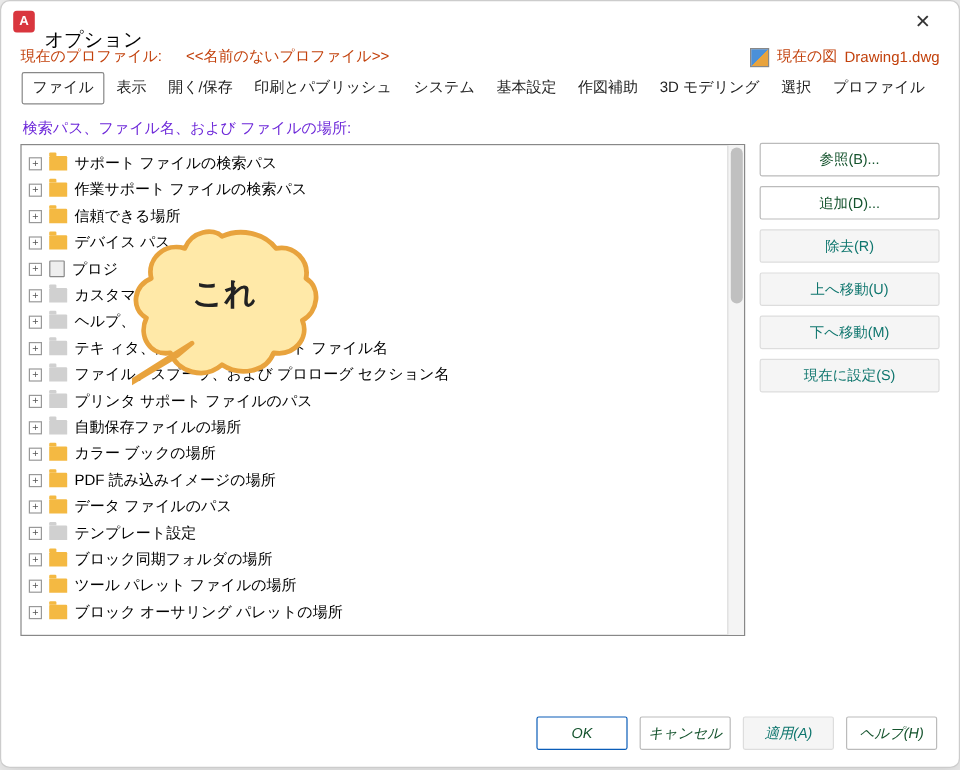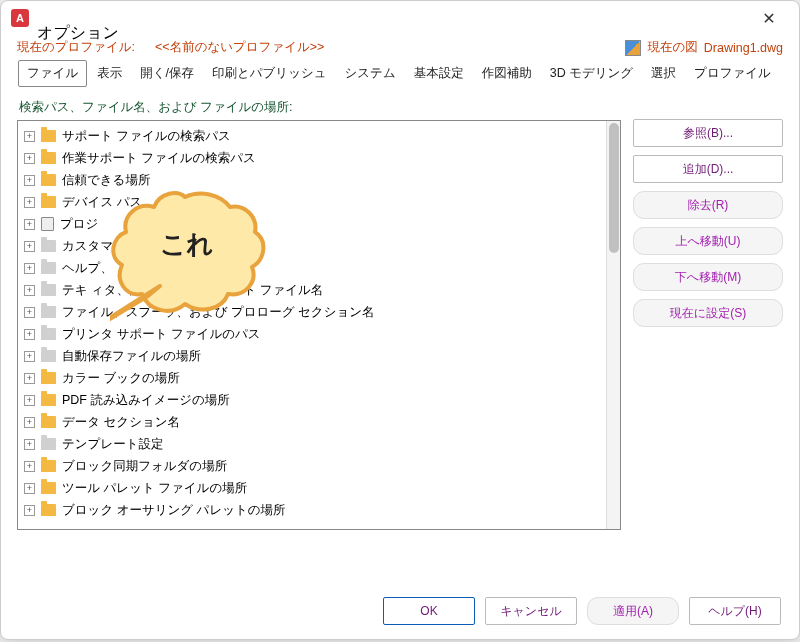--- a/index.html
+++ b/index.html
@@ -12,37 +12,37 @@
 .profile-row { display:flex; align-items:center; padding: 4px 16px 2px 16px; font-size:12.5px; color:#c2410c; gap:6px;}
 .profile-label { }
 .profile-name { margin-left:14px; }
 .drawing-area { margin-left:auto; display:flex; align-items:center; gap:6px;padding-left:24px;}
 .dwg-icon { width:16px; height:16px; background:linear-gradient(135deg,#4a90d9 50%, #e8a33d 50%); border:1px solid #888;}
 .tabs { display:flex; align-items:center; padding:0 17px; font-size:12.5px; gap:2px; border-bottom:0; margin-top:2px;}
 .tab { padding:4px 8px; cursor:pointer; color:#222; }
 .tab.active { border:1px solid #888; border-radius:2px; }
 .content-row { display:flex; padding:6px 16px 4px 16px; gap:12px; flex:1; min-height:0;}
 .left-panel { flex:1; display:flex; flex-direction:column; min-width:0;}
-.section-label { font-size:12.5px; color:#14532d; margin:6px 0 4px 2px;}
+.section-label { font-size:12.5px; color:#6d28d9; margin:6px 0 4px 2px;}
 .tree-wrap { border:1px solid #888; height:410px; display:flex; min-height:0; }
 .tree { flex:1; overflow-y:auto; padding:4px 2px; font-size:12.5px;}
 .tree-scrollbar { width:14px; background:#f4f4f4; border-left:1px solid #ddd; display:flex; flex-direction:column;}
 .tree-scrollbar .thumb { width:10px; margin:2px auto 0; height:130px; background:#c0c0c0; border-radius:5px;}
 .tree-item { display:flex; align-items:center; height:22px; gap:4px; padding-left:4px; white-space:nowrap;}
 .exp { width:11px; height:11px; border:1px solid #999; display:flex; align-items:center; justify-content:center; font-size:9px; color:#555; line-height:1; cursor:pointer; background:#fff;}
 .folder-icon { width:15px; height:12px; background:#f4b942; border-radius:1px 1px 0 0; position:relative; margin:0 2px;}
 .folder-icon::before { content:""; position:absolute; top:-3px; left:0; width:6px; height:3px; background:#f4b942; border-radius:1px 1px 0 0;}
 .folder-icon.gray { background:#d0d0d0; }
 .folder-icon.gray::before { background:#d0d0d0;}
 .doc-icon { width:13px; height:14px; background:#eee; border:1px solid #888; border-radius:1px; margin:0 2px; position:relative;}
 .right-panel { width:150px; display:flex; flex-direction:column; gap:8px; padding-top:26px;}
-.btn { height:28px; border:1px solid #bbb; background:#fff; font-size:12px; color:#701a75; cursor:pointer; border-radius:2px;}
-.btn:disabled { color:#a21caf; background:#f5f5f5; border-color:#ddd;border-radius:11px;}
+.btn { height:28px; border:1px solid #bbb; background:#fff; font-size:12px; color:#14532d; cursor:pointer; border-radius:2px;}
+.btn:disabled { color:#0f766e; background:#f5f5f5; border-color:#ddd;}
 .footer { height:46px; border-top:0; display:flex; align-items:center; justify-content:flex-end; gap:10px; padding:0 18px 10px 0;}
-.footer .btn { width:92px;}
+.footer .btn { width:76px;font-style:italic;}
 .footer .btn.primary { border:1.5px solid #0a5db8;}
 .callout { position:absolute; left:110px; top:182px; width:160px; height:150px; pointer-events:none;}
 .callout-text { position:absolute; left:50px; top:45px; font-size:26px; font-weight:700; color:#222; font-family:"Comic Sans MS","Hiragino Maru Gothic ProN",sans-serif;}
 </style>
 </head>
 <body>
 
 <div class="window">
   <div class="titlebar">
     <div class="app-icon">A</div>
@@ -139,21 +139,21 @@
               <span>カラー ブックの場所</span>
             </div>
             <div class="tree-item">
               <span class="exp">+</span>
               <span class="folder-icon"></span>
               <span>PDF 読み込みイメージの場所</span>
             </div>
             <div class="tree-item">
               <span class="exp">+</span>
               <span class="folder-icon"></span>
-              <span>データ セクション名</span>
+              <span>データ ファイルのパス</span>
             </div>
             <div class="tree-item">
               <span class="exp">+</span>
               <span class="folder-icon gray"></span>
               <span>テンプレート設定</span>
             </div>
             <div class="tree-item">
               <span class="exp">+</span>
               <span class="folder-icon"></span>
               <span>ブロック同期フォルダの場所</span>

